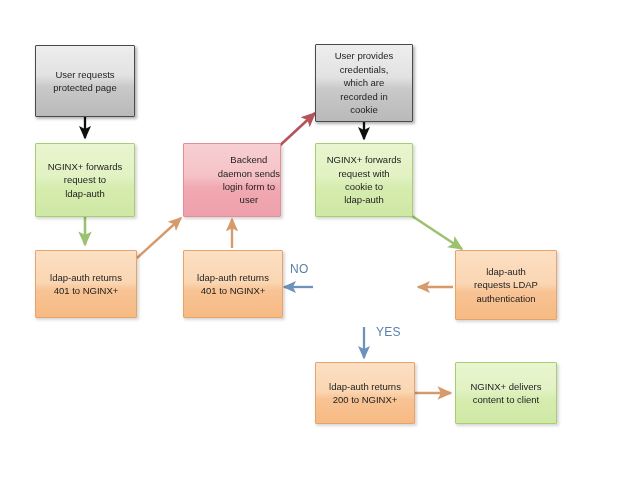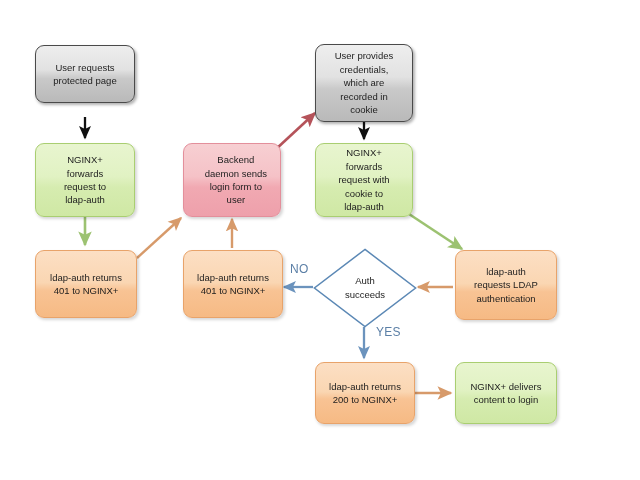--- a/index.html
+++ b/index.html
@@ -26,25 +26,25 @@
     height: 480px;
     pointer-events: none;
   }
   .node {
     position: absolute;
     box-sizing: border-box;
     display: flex;
     align-items: center;
     justify-content: center;
     text-align: center;
-    border-radius: 9px;
+    border-radius: 1px;
     font-size: 9.5px;
     line-height: 1.42;
     color: #1d1d1d;
-    padding: 3px 13px;
+    padding: 3px 0;
     z-index: 5;
   }
   .node .label {
     display: block;
     white-space: pre-line;
   }
 
   
   .n-gray {
     background: linear-gradient(180deg, #eeeeee 0%, #e2e2e2 42%, #c9c9c9 58%, #b9b9b9 100%);
@@ -143,21 +143,21 @@
 
     <line x1="453" y1="287" x2="418" y2="287" stroke="#d79a6a" stroke-width="2.3" marker-end="url(#ah-orange)"></line>
 
     <line x1="313" y1="287" x2="284" y2="287" stroke="#6b93bd" stroke-width="2.3" marker-end="url(#ah-blue)"></line>
 
     <line x1="364" y1="327" x2="364" y2="358" stroke="#6b93bd" stroke-width="2.3" marker-end="url(#ah-blue)"></line>
 
     <line x1="414" y1="393" x2="451" y2="393" stroke="#d79a6a" stroke-width="2.6" marker-end="url(#ah-orange)"></line>
   </svg>
 
-  <div class="node n-gray" style="left:35px; top:45px; width:100px; height:58px;">
+  <div class="node n-gray" style="left:35px; top:45px; width:100px; height:72px;">
     <span class="label">User requests
 protected page</span>
   </div>
 
   <div class="node n-green" style="left:35px; top:143px; width:100px; height:74px;">
     <span class="label">NGINX+ forwards
 request to
 ldap-auth</span>
   </div>
 
@@ -186,41 +186,34 @@
   <div class="node n-orange" style="left:35px; top:250px; width:102px; height:68px;">
     <span class="label">ldap-auth returns
 401 to NGINX+</span>
   </div>
 
   <div class="node n-orange" style="left:183px; top:250px; width:100px; height:68px;">
     <span class="label">ldap-auth returns
 401 to NGINX+</span>
   </div>
 
-  <div class="diamond-wrap" style="left:313px; top:248px; width:104px; height:80px;">
-    <svg width="104" height="80" viewBox="0 0 104 80">
-      <polygon points="52,1.4 102.6,40 52,78.6 1.4,40" fill="#ffffff" stroke="#5b88b5" stroke-width="1.5"></polygon>
-    </svg>
-    <div class="diamond-text">Auth
-succeeds</div>
-  </div>
 
   <div class="node n-orange" style="left:455px; top:250px; width:102px; height:70px;">
     <span class="label">ldap-auth
 requests LDAP
 authentication</span>
   </div>
 
   <div class="node n-orange" style="left:315px; top:362px; width:100px; height:62px;">
     <span class="label">ldap-auth returns
 200 to NGINX+</span>
   </div>
 
   <div class="node n-green" style="left:455px; top:362px; width:102px; height:62px;">
     <span class="label">NGINX+ delivers
-content to login</span>
+content to client</span>
   </div>
 
   <div class="edge-label" style="left:290px; top:262px;">NO</div>
 
   <div class="edge-label" style="left:376px; top:325px;">YES</div>
 
 </div>
 
 </body></html>

